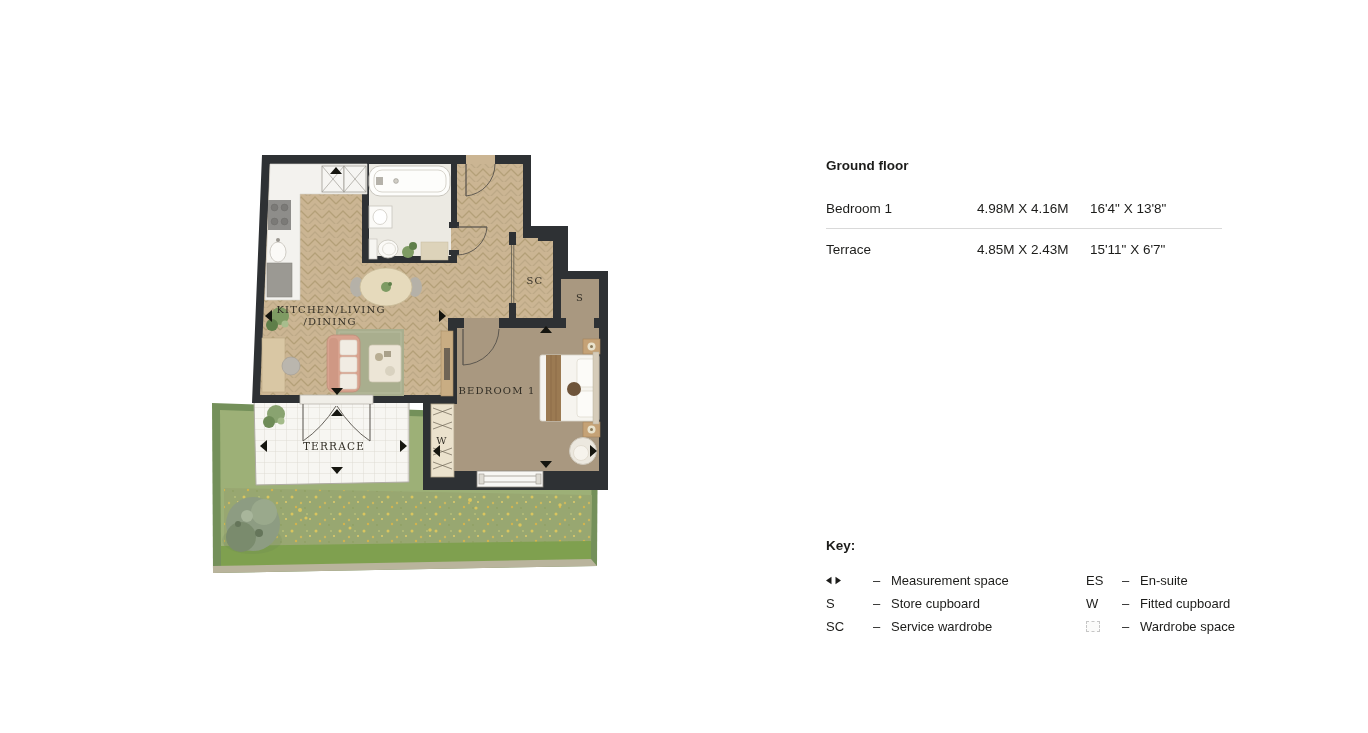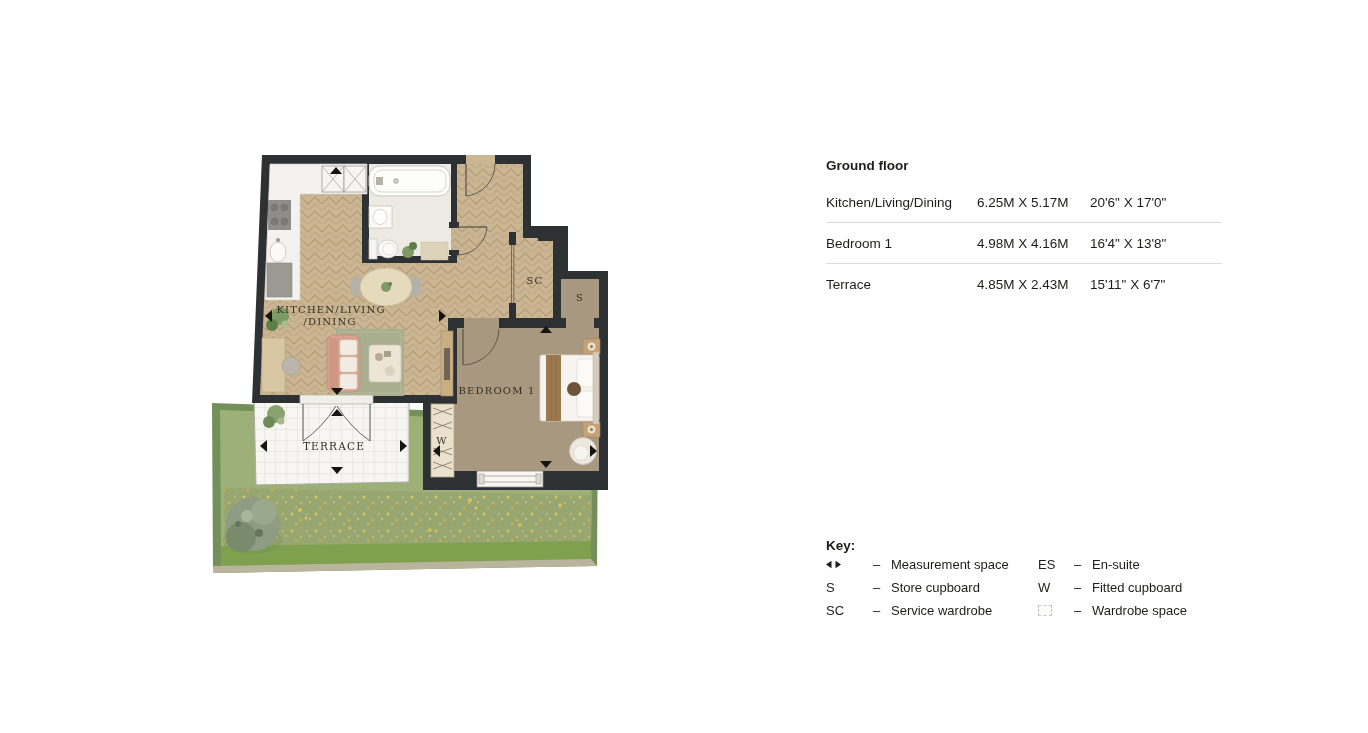--- a/index.html
+++ b/index.html
@@ -2,36 +2,36 @@
 <html><head>
 <meta charset="utf-8">
 <style>
   html,body{margin:0;padding:0;background:#ffffff;}
   #stage{position:relative;width:1368px;height:733px;background:#ffffff;overflow:hidden;
          font-family:"Liberation Sans", sans-serif;color:#1c1c1a;}
   #plan-svg{position:absolute;left:0;top:0;}
   .plan-label{font-family:"DejaVu Serif", serif;fill:#322e25;letter-spacing:1.2px;}
   
   .dims{position:absolute;left:826px;top:156px;width:396px;}
-  .dims-title{font-size:13.5px;font-weight:bold;height:20px;line-height:20px;margin-bottom:6px;}
+  .dims-title{font-size:13.5px;font-weight:bold;height:20px;line-height:20px;margin-bottom:12px;}
   .dims-row{display:flex;align-items:center;height:40px;font-size:13.5px;}
   .dims-row.rule{border-bottom:1px solid #d9d9d9;}
   .c-room{width:151px;}
   .c-metric{width:113px;}
   .c-imp{flex:1;}
   
   .key{position:absolute;left:826px;top:538px;width:420px;}
-  .key-title{font-size:13.5px;font-weight:bold;height:15px;line-height:15px;}
+  .key-title{font-size:13.5px;font-weight:bold;height:15px;line-height:15px;margin-bottom:16px;}
   .key-cols{display:flex;}
   .key-col{display:flex;flex-direction:column;}
   .key-col-left{width:212px;}
   .key-col-right{flex:1;}
   .key-row{display:flex;align-items:center;height:23px;font-size:13px;}
   .key-sym{width:47px;display:flex;align-items:center;}
-  .key-col-right .key-sym{width:36px;}
+  .key-col-right .key-sym{width:36px;margin-left:48px;}
   .key-dash{width:18px;}
   .key-label{flex:1;}
   .wspace-box{display:inline-block;width:12px;height:9px;border:1px dashed #c6c6c6;background:#fbfbfa;}
 </style>
 </head>
 <body>
 
 <div id="stage">
 
 <svg id="plan-svg" width="1368" height="733" viewBox="0 0 1368 733">
@@ -292,25 +292,20 @@
   <text class="plan-label" x="497" y="394" font-size="10" text-anchor="middle">BEDROOM 1</text>
   <text class="plan-label" x="334" y="450" font-size="10.5" text-anchor="middle">TERRACE</text>
   <text class="plan-label" x="535" y="284" font-size="10" text-anchor="middle">SC</text>
   <text class="plan-label" x="580" y="301" font-size="10" text-anchor="middle">S</text>
   <text class="plan-label" x="442" y="444" font-size="10" text-anchor="middle">W</text>
 </svg>
 
 <div class="dims">
   <div class="dims-title">Ground floor</div>
   <div class="dims-row rule">
-    <span class="c-room">Kitchen/Living/Dining</span>
-    <span class="c-metric">6.25M X 5.17M</span>
-    <span class="c-imp">20'6" X 17'0"</span>
-  </div>
-  <div class="dims-row rule">
     <span class="c-room">Bedroom 1</span>
     <span class="c-metric">4.98M X 4.16M</span>
     <span class="c-imp">16'4" X 13'8"</span>
   </div>
   <div class="dims-row">
     <span class="c-room">Terrace</span>
     <span class="c-metric">4.85M X 2.43M</span>
     <span class="c-imp">15'11" X 6'7"</span>
   </div>
 </div>

